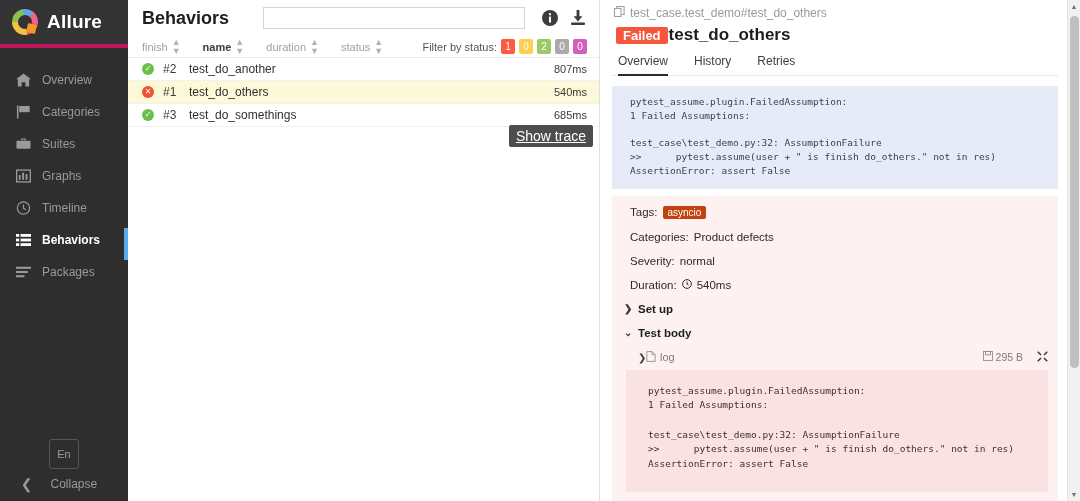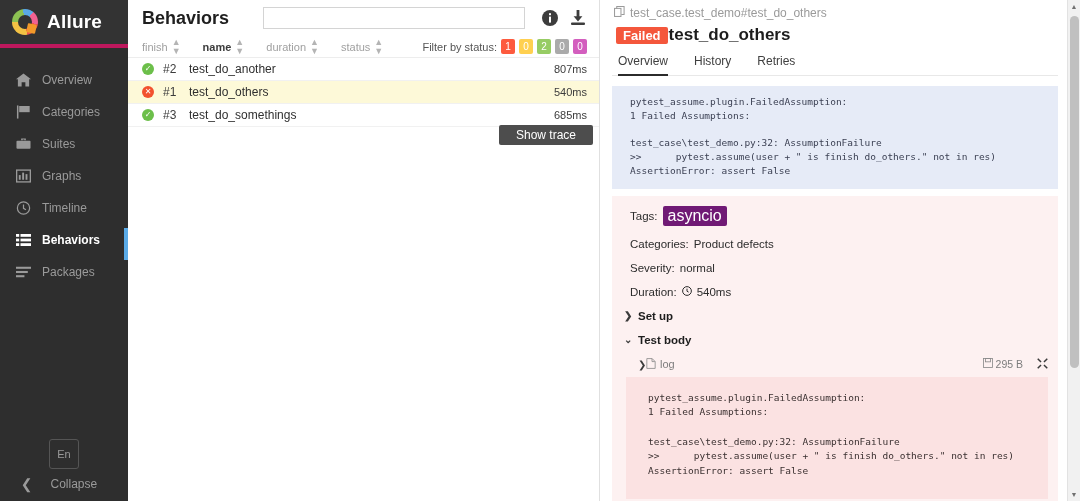--- a/index.html
+++ b/index.html
@@ -206,24 +206,25 @@
   .dot-failed { background: #f2512f; }
   .row-order { width: 26px; color: #3c3c3c; }
   .row-name { flex: 1; }
   .row-dur { color: #3c3c3c; font-size: 11px; }
 
   .tooltip {
     position: absolute;
     right: 6px; top: 125px;
     background: #4d4d4d;
     color: #fff;
-    font-size: 12px;
-    padding: 3px 17px;
+    font-size: 14px;
+    padding: 3px 7px;
     border-radius: 2px;
     white-space: nowrap;
+    text-decoration: underline;
   }
 
   
   .detail {
     flex: 1;
     height: 501px;
     position: relative;
     background: #fff;
     overflow: hidden;
   }
@@ -280,23 +281,23 @@
     margin-top: 7px;
   }
   .meta-line {
     font-size: 11.5px;
     color: #2c2c2c;
     padding: 0 0 0 18px;
     margin-bottom: 12px;
     display: flex; align-items: center; gap: 5px;
   }
   .tag-chip {
-    background: #701a75;
+    background: #c2410c;
     color: #fff;
-    font-size: 16px;
+    font-size: 10px;
     border-radius: 2px;
     padding: 1px 5px;
   }
   .exec-title {
     font-size: 12.5px; font-weight: bold;
     padding-left: 18px;
     margin-bottom: 8px;
     color: #1d1d1d;
   }
 

